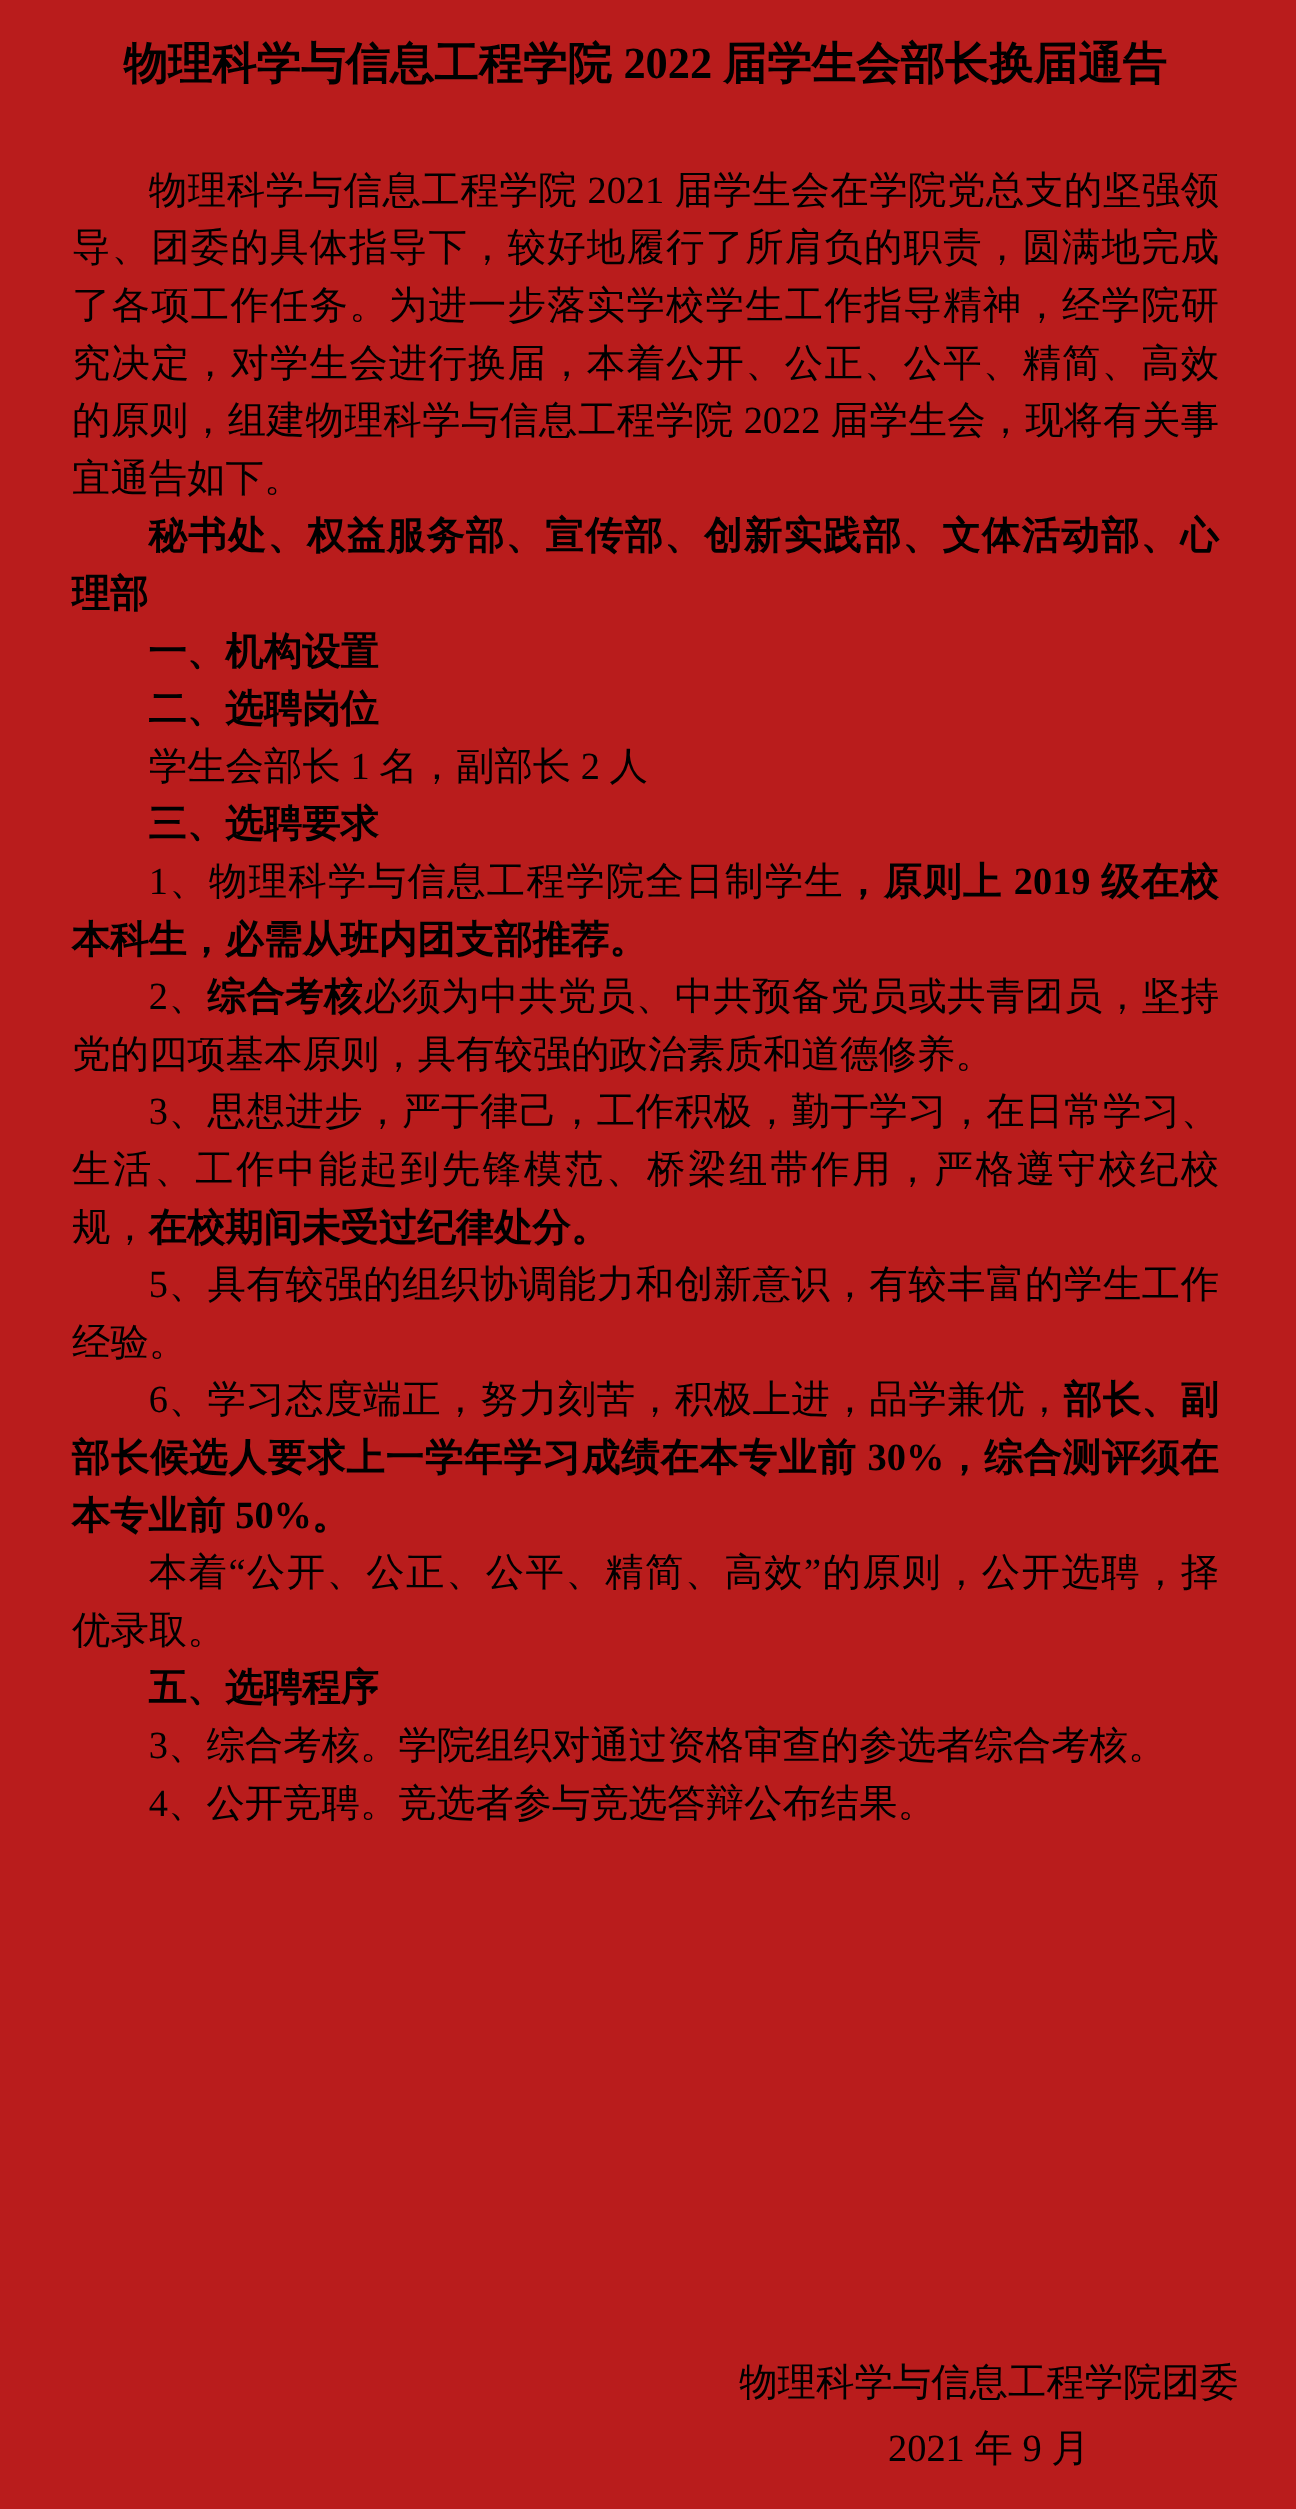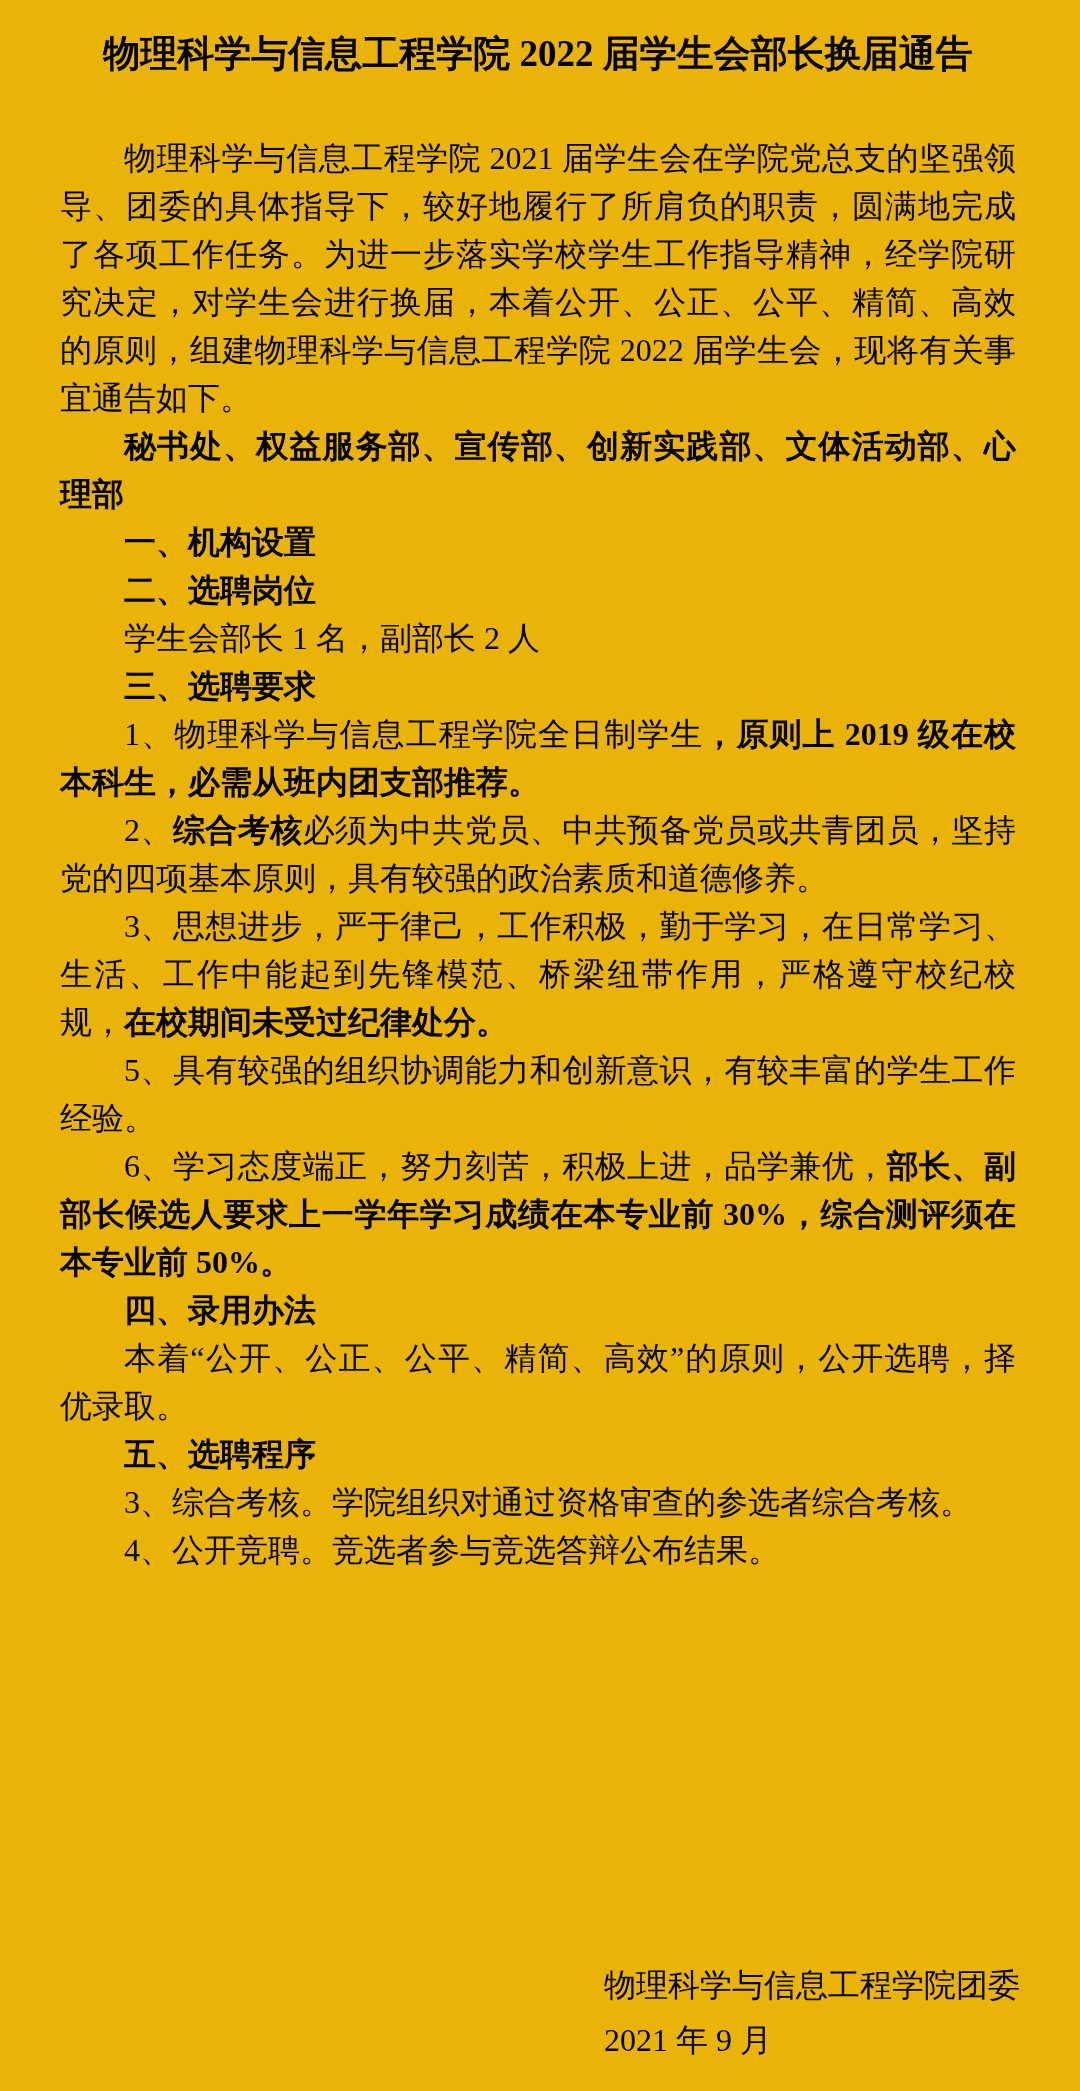--- a/index.html
+++ b/index.html
@@ -4,21 +4,21 @@
 <style>
   html, body {
     margin: 0;
     padding: 0;
     background: #ffffff;
   }
   .page {
     position: relative;
     width: 1080px;
     height: 2091px;
-    background: #eab308;
+    background: #b91c1c;
     color: #000000;
     font-family: "Liberation Serif", "DejaVu Serif", serif;
     overflow: hidden;
   }
   .content {
     padding: 30px 64px 0 60px;
   }
   .title {
     font-size: 37px;
     font-weight: bold;
@@ -32,22 +32,22 @@
     line-height: 48px;
     text-align: justify;
     text-indent: 2em;
     word-break: break-all;
   }
   .run { font-weight: normal; }
   .run.b { font-weight: bold; }
   .footer {
     position: absolute;
     top: 1958px;
-    right: 60px;
-    text-align: left;
+    right: 48px;
+    text-align: center;
     font-size: 32px;
     line-height: 55px;
   }
 </style>
 </head>
 <body>
 
 <div class="page">
   <div class="content">
     <h1 class="title">物理科学与信息工程学院 2022 届学生会部长换届通告</h1>
@@ -56,21 +56,20 @@
         <p class="para"><span class="run b">秘书处、权益服务部、宣传部、创新实践部、文体活动部、心理部</span></p>
         <p class="para"><span class="run b">一、机构设置</span></p>
         <p class="para"><span class="run b">二、选聘岗位</span></p>
         <p class="para"><span class="run">学生会部长 1 名，副部长 2 人</span></p>
         <p class="para"><span class="run b">三、选聘要求</span></p>
         <p class="para"><span class="run">1、物理科学与信息工程学院全日制学生</span><span class="run b">，原则上 2019 级在校本科生，必需从班内团支部推荐。</span></p>
         <p class="para"><span class="run">2、</span><span class="run b">综合考核</span><span class="run">必须为中共党员、中共预备党员或共青团员，坚持党的四项基本原则，具有较强的政治素质和道德修养。</span></p>
         <p class="para"><span class="run">3、思想进步，严于律己，工作积极，勤于学习，在日常学习、生活、工作中能起到先锋模范、桥梁纽带作用，严格遵守校纪校规，</span><span class="run b">在校期间未受过纪律处分。</span></p>
         <p class="para"><span class="run">5、具有较强的组织协调能力和创新意识，有较丰富的学生工作经验。</span></p>
         <p class="para"><span class="run">6、学习态度端正，努力刻苦，积极上进，品学兼优，</span><span class="run b">部长、副部长候选人要求上一学年学习成绩在本专业前 30%，综合测评须在本专业前 50%。</span></p>
-        <p class="para"><span class="run b">四、录用办法</span></p>
         <p class="para"><span class="run">本着“公开、公正、公平、精简、高效”的原则，公开选聘，择优录取。</span></p>
         <p class="para"><span class="run b">五、选聘程序</span></p>
         <p class="para"><span class="run">3、综合考核。学院组织对通过资格审查的参选者综合考核。</span></p>
         <p class="para"><span class="run">4、公开竞聘。竞选者参与竞选答辩公布结果。</span></p>
       </div>
   </div>
   <div class="footer">
     <div>物理科学与信息工程学院团委</div>
     <div>2021 年 9 月</div>
   </div>

